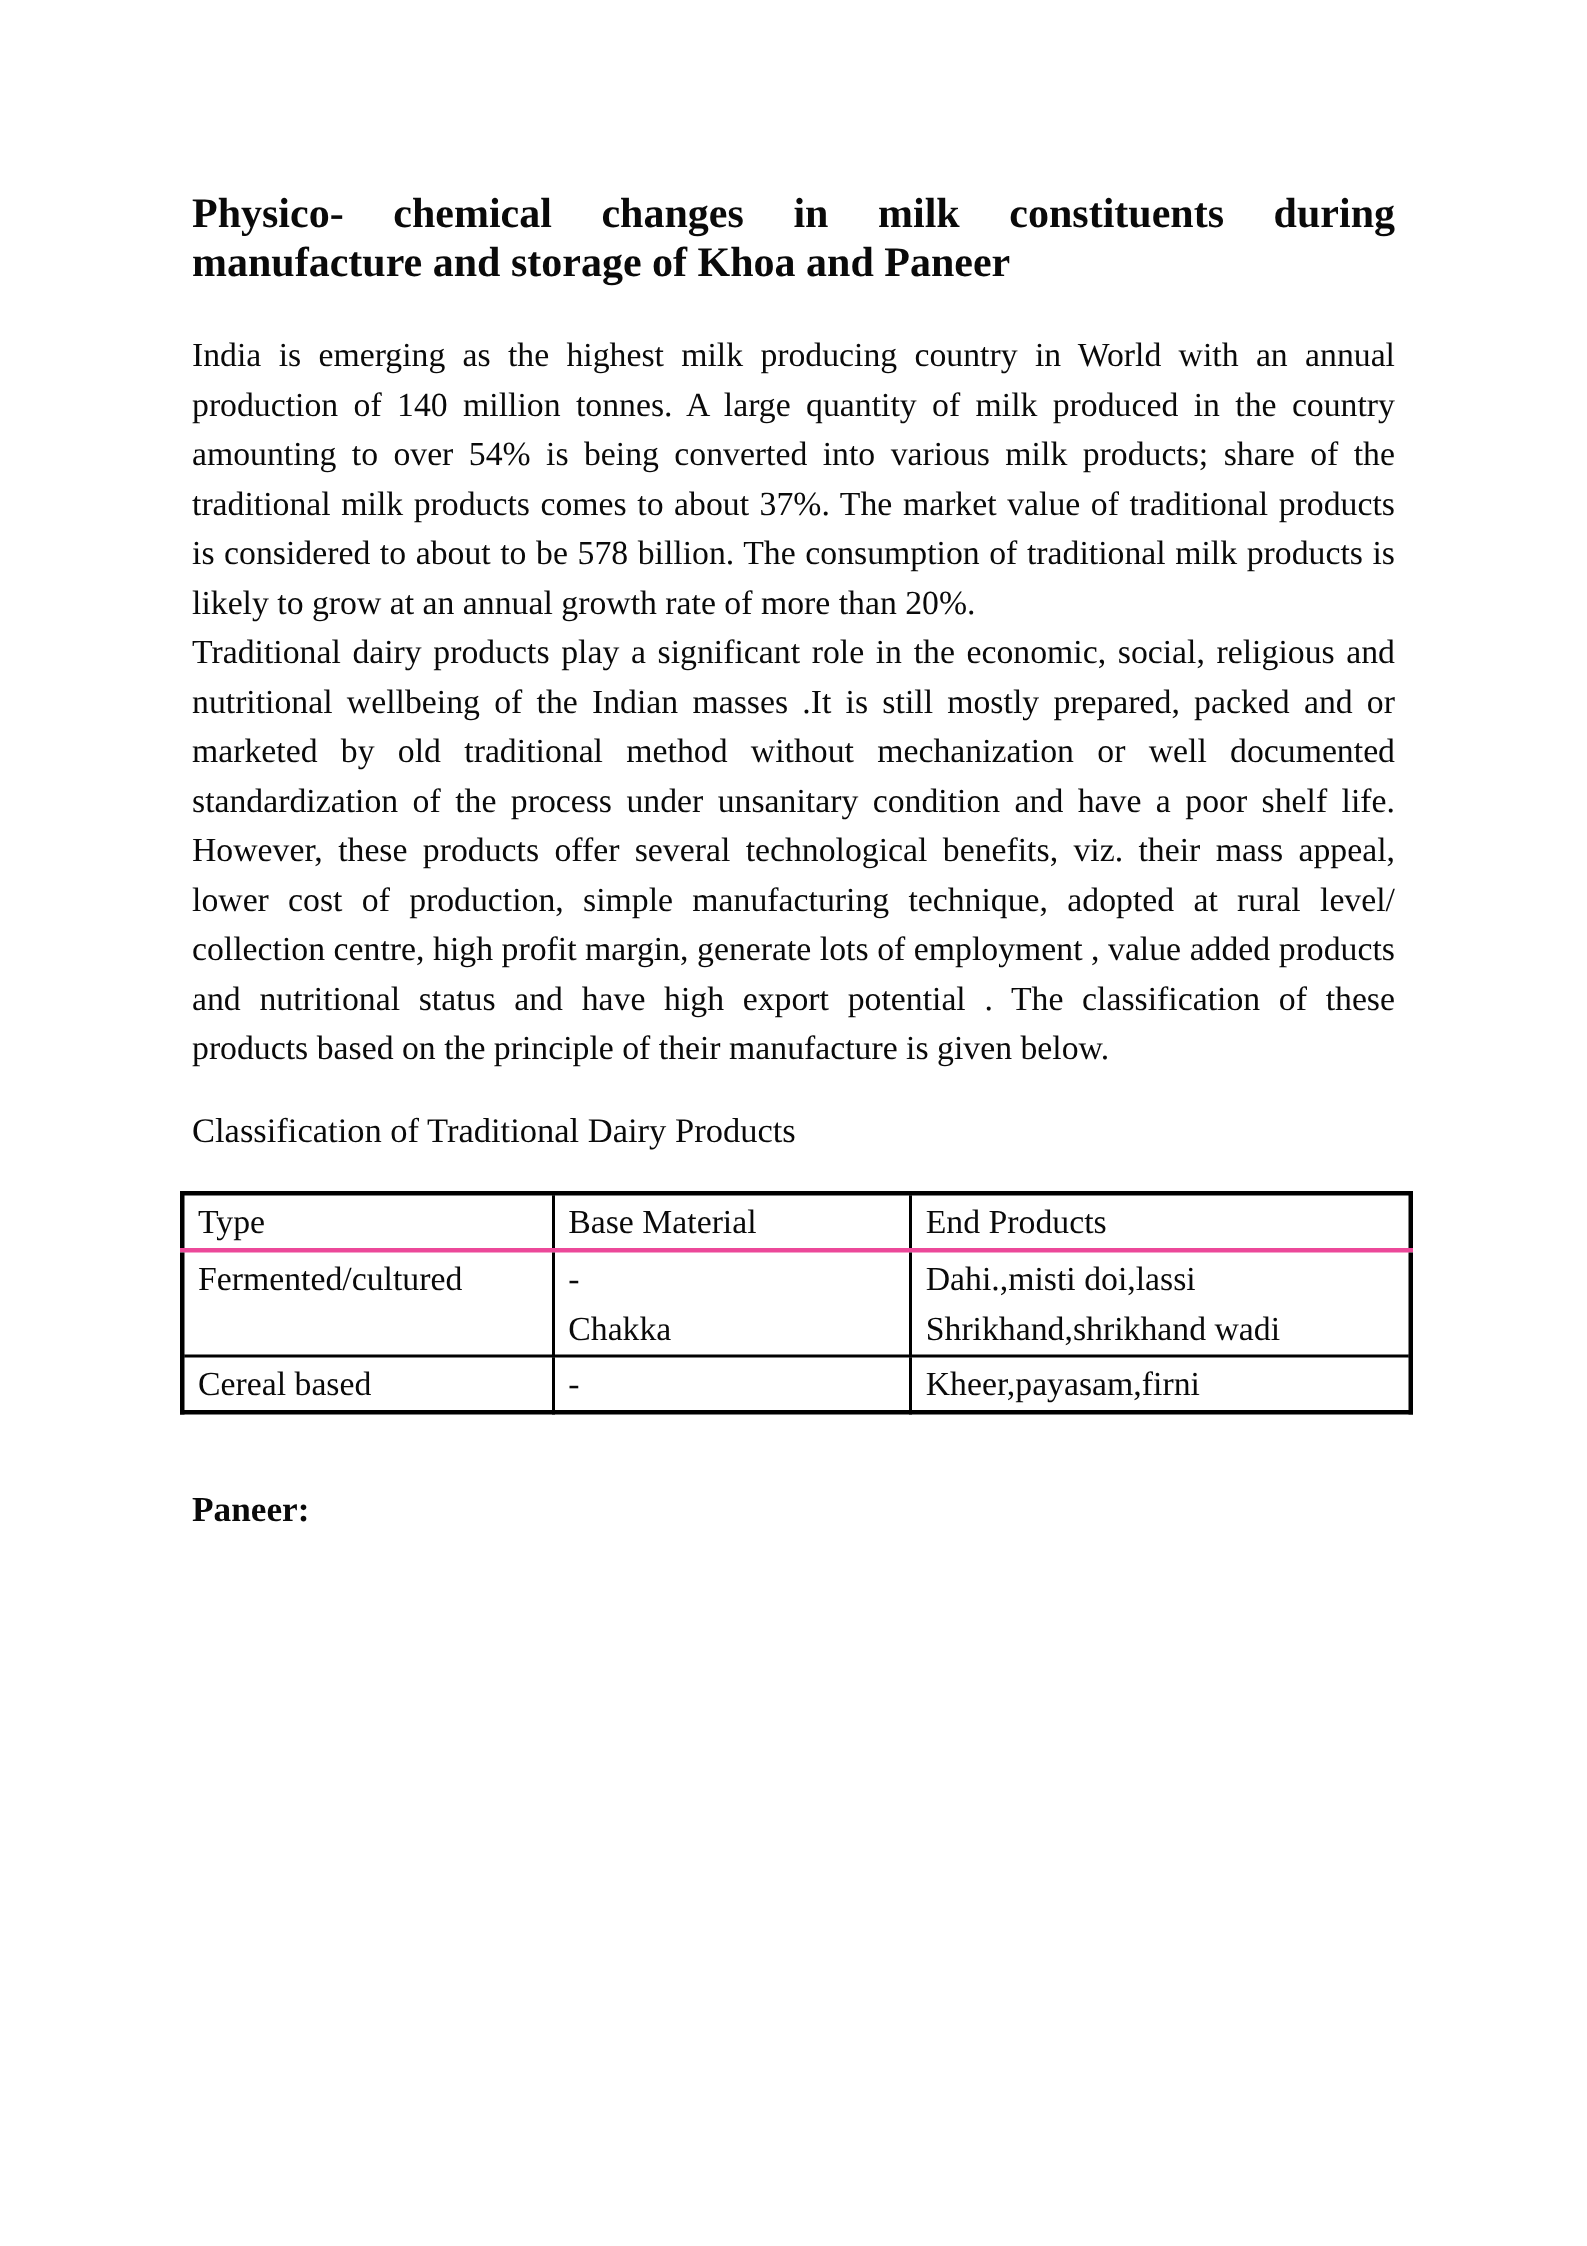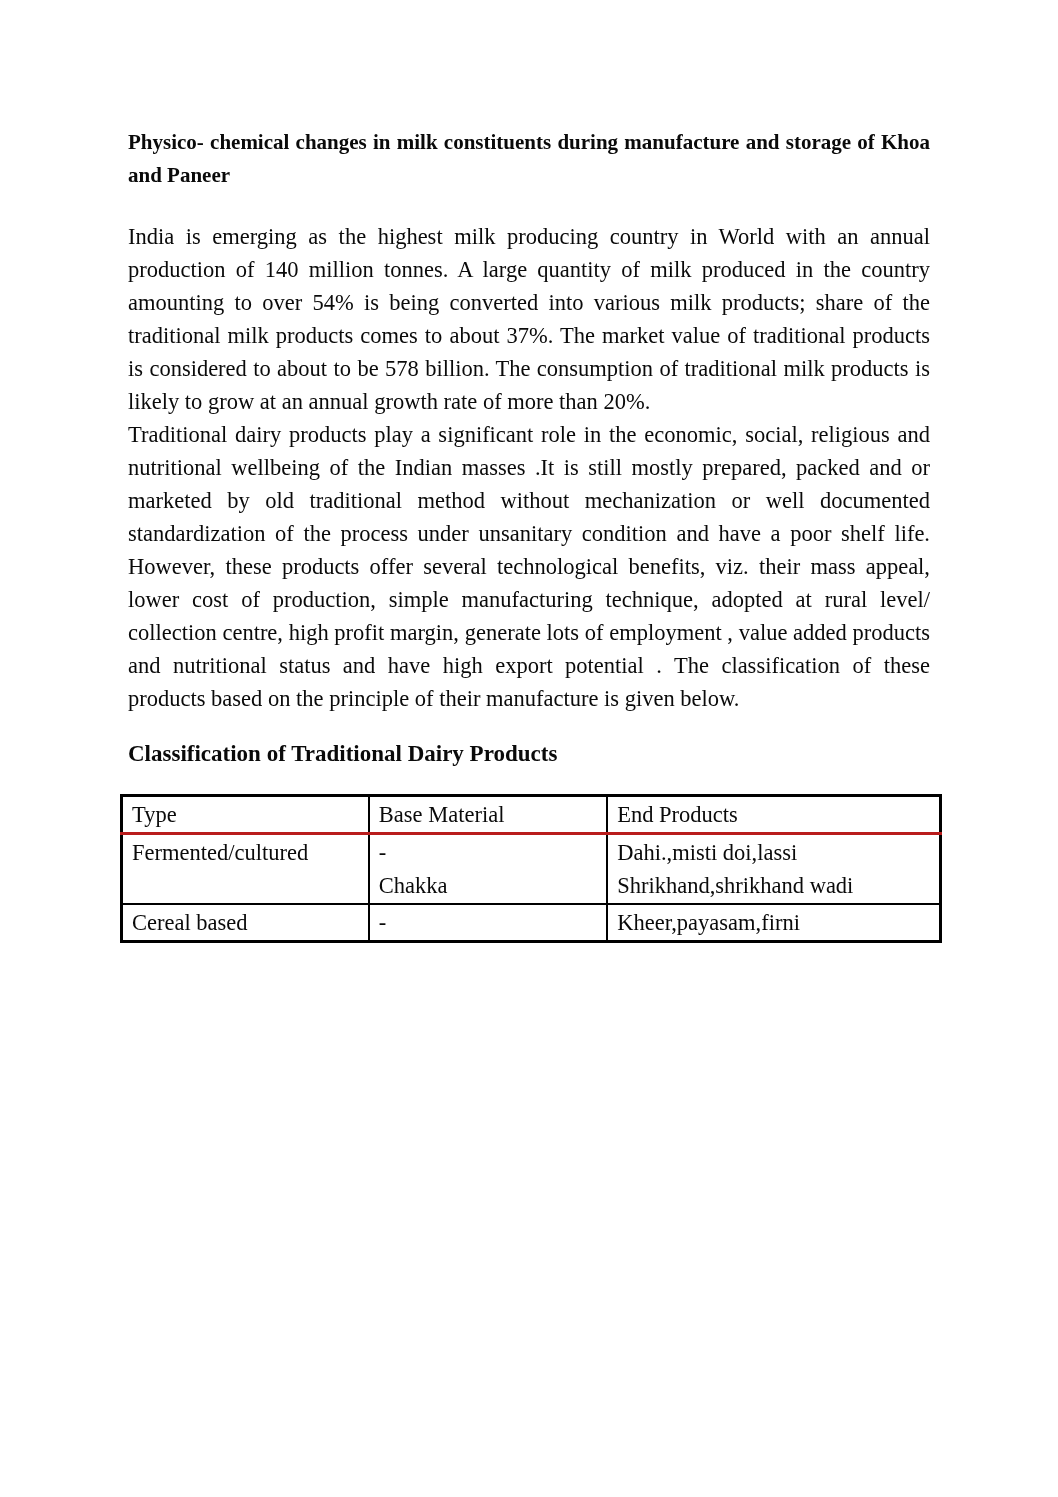--- a/index.html
+++ b/index.html
@@ -14,33 +14,33 @@
     box-sizing: border-box;
     background: #ffffff;
     color: #0a0a0a;
     font-family: "Liberation Serif", serif;
     font-size: 22.5px;
     line-height: 33px;
     padding: 126px 128px 0 128px;
     overflow: hidden;
   }
   .doc-title {
-    font-size: 21px;
+    font-size: 28px;
     font-weight: bold;
     text-align: justify;
     margin: 0 0 28px 0;
     line-height: 33px;
   }
   .para {
     margin: 0;
     text-align: justify;
   }
   .section-heading {
     font-size: 23px;
-    font-weight: bold;
+    font-weight: normal;
     margin: 22px 0 0 0;
     line-height: 33px;
   }
   table.classification-table {
     border-collapse: collapse;
     table-layout: fixed;
     width: 822px;
     margin: 24px 0 0 -8px;
     border: 3px solid #000;
   }
@@ -51,21 +51,21 @@
   .classification-table td {
     border: 2px solid #000;
     vertical-align: top;
     text-align: left;
     font-weight: normal;
     font-size: 22.5px;
     line-height: 33px;
     padding: 1px 9px 1px 9px;
   }
   .classification-table thead th {
-    border-bottom: 3px solid #b91c1c;
+    border-bottom: 3px solid #ec4899;
   }
   .cell-line { white-space: nowrap; overflow: visible; }
   .cell-line.spread {
     text-align: justify;
     text-align-last: justify;
     white-space: normal;
   }
   .footer-heading {
     font-size: 23.5px;
     font-weight: bold;
@@ -119,14 +119,15 @@
         <td>
           <div class="cell-line">-</div>
         </td>
         <td>
           <div class="cell-line">Kheer,payasam,firni</div>
         </td>
       </tr>
     </tbody>
   </table>
 
+  <h2 class="footer-heading">Paneer:</h2>
 
 </div>
 
 </body></html>

